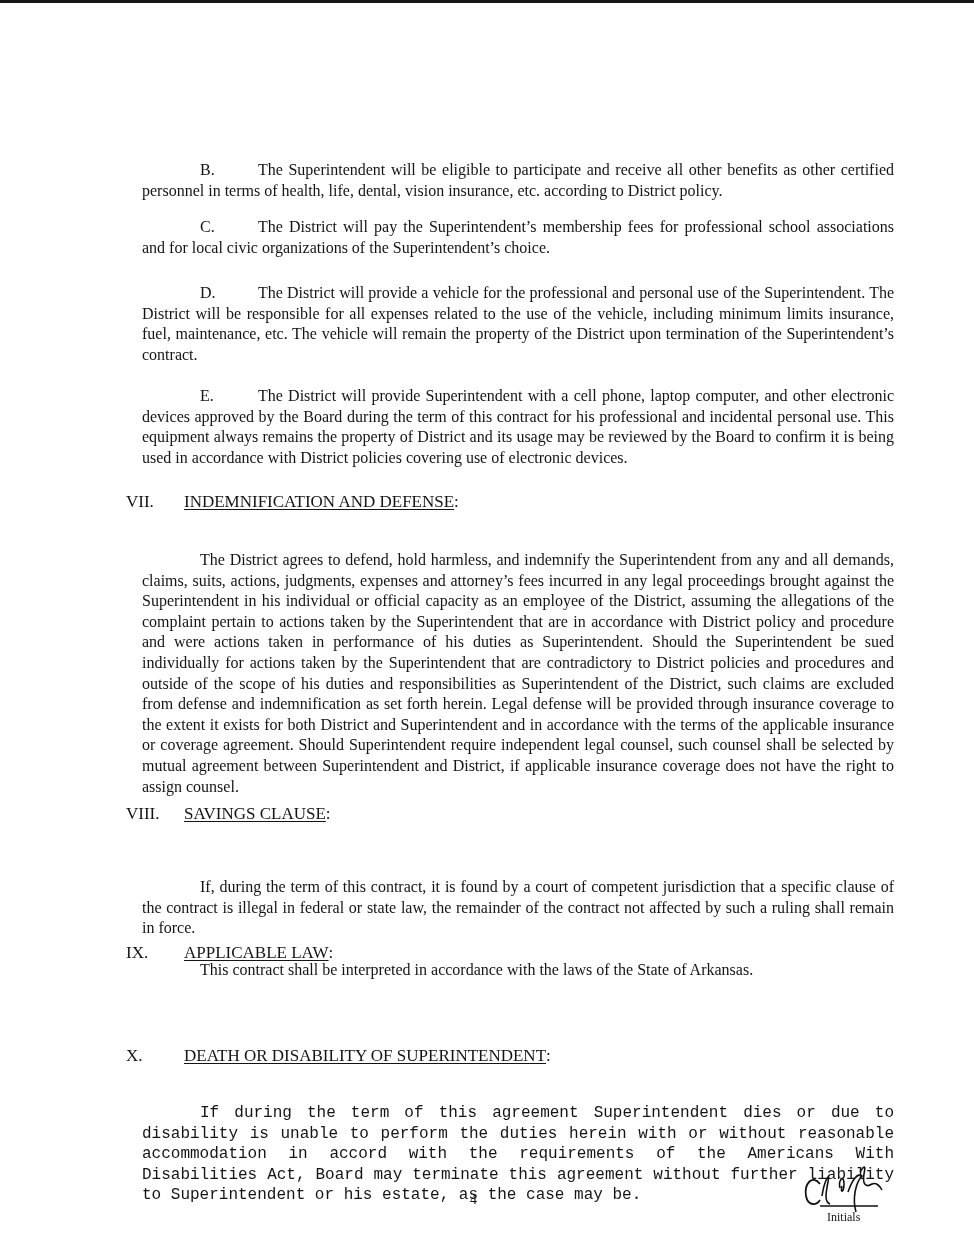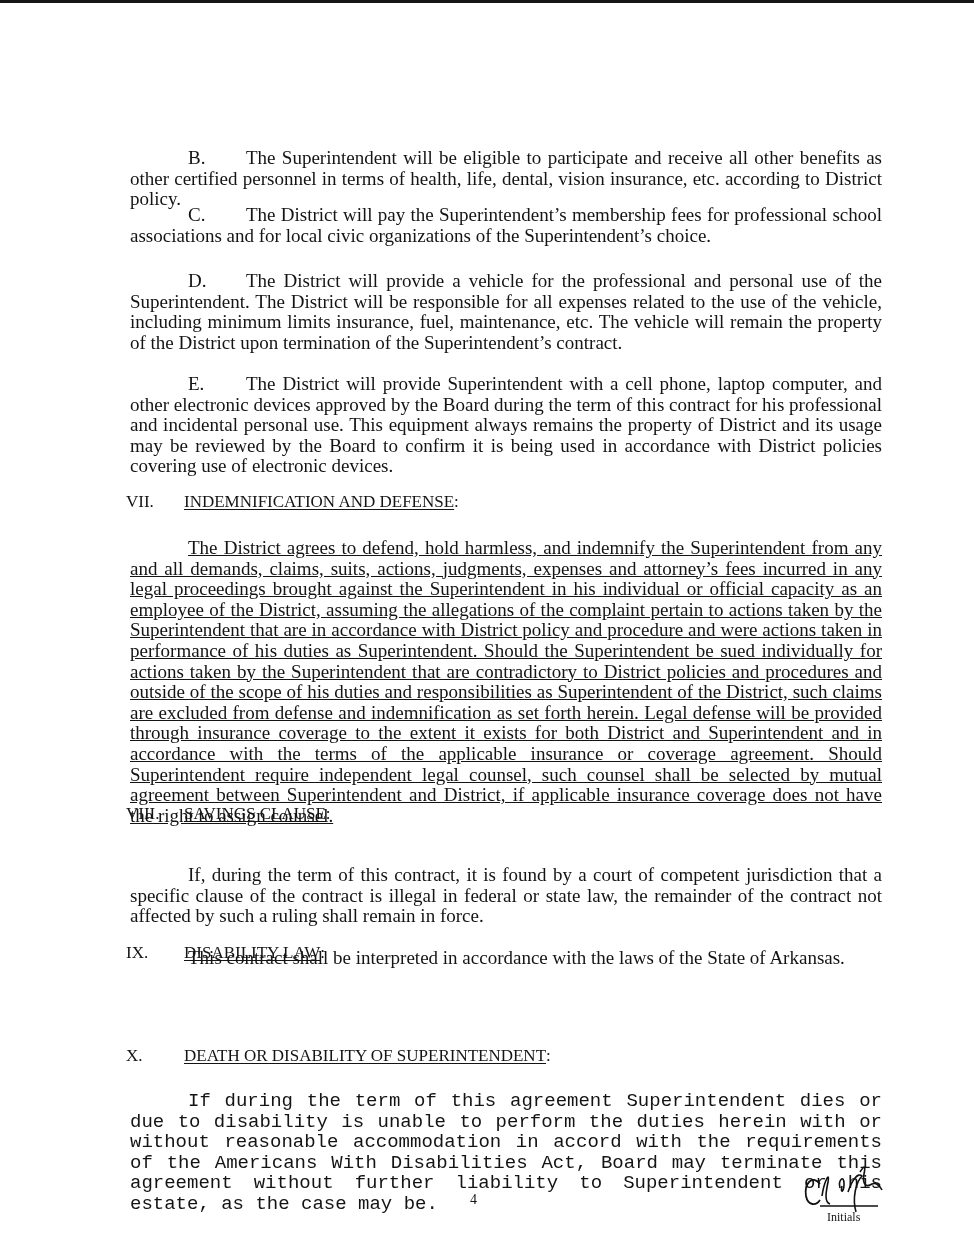--- a/index.html
+++ b/index.html
@@ -21,24 +21,24 @@
       width: 974px; height: 3px;
       background: #161616;
     }
     .page {
       position: absolute;
       left: 126px;
       top: 144px;
       width: 752px;
     }
     .para {
-      font-size: 19px;
+      font-size: 16px;
       line-height: 20.6px;
       text-align: justify;
-      margin: 4px;
+      margin: 16px;
     }
     .para .indent {
       display: inline-block;
       width: 58px;
     }
     .para .letter {
       display: inline-block;
       width: 58px;
     }
     .section-head {
@@ -104,36 +104,36 @@
 
   <p class="para abs" style="top:226px;">
     <span class="indent"></span><span class="letter">E.</span><span>The District will provide Superintendent with a cell phone, laptop computer, and other electronic devices approved by the Board during the term of this contract for his professional and incidental personal use. This equipment always remains the property of District and its usage may be reviewed by the Board to confirm it is being used in accordance with District policies covering use of electronic devices.</span>
   </p>
 
   <div class="section-head abs" style="top:348px;">
     <span class="num">VII.</span>
     <span class="title">INDEMNIFICATION AND DEFENSE</span>
       <span>:</span>
   </div>
-  <p class="para abs" style="top:390px;text-decoration:underline;">
+  <p class="para abs" style="top:390px;">
     <span class="indent"></span><span>The District agrees to defend, hold harmless, and indemnify the Superintendent from any and all demands, claims, suits, actions, judgments, expenses and attorney’s fees  incurred in any legal proceedings brought against the Superintendent in his individual or official capacity as an employee of the District, assuming the allegations of the complaint pertain to actions taken by the Superintendent that are in accordance with District policy and procedure and were actions taken in performance of his duties as Superintendent. Should the Superintendent be sued individually for actions taken by the Superintendent that are contradictory to District policies and procedures and outside of the scope of his duties and responsibilities as Superintendent of the District, such claims are excluded from defense and indemnification as set forth herein. Legal defense will be provided through insurance coverage to the extent it exists for both District and Superintendent and in accordance with the terms of the applicable insurance or coverage agreement. Should Superintendent require independent legal counsel, such counsel shall be selected by mutual agreement between Superintendent and District, if applicable insurance coverage does not have the right to assign counsel.</span>
   </p>
 
   <div class="section-head abs" style="top:660px;">
     <span class="num">VIII.</span>
     <span class="title">SAVINGS CLAUSE</span>
       <span>:</span>
   </div>
   <p class="para abs" style="top:717px;">
     <span class="indent"></span><span>If, during the term of this contract, it is found by a court of competent jurisdiction that a specific clause of the contract is illegal in federal or state law, the remainder of the contract not affected by such a ruling shall remain in force.</span>
   </p>
 
   <div class="section-head abs" style="top:799px;">
     <span class="num">IX.</span>
-    <span class="title">DISABILITY LAW</span>
+    <span class="title">APPLICABLE LAW</span>
       <span>:</span>
   </div>
   <p class="para abs" style="top:800px; padding-left:58px; width:694px;">
     <span>This contract shall be interpreted in accordance with the laws of the State of Arkansas.</span>
   </p>
 
   <div class="section-head abs" style="top:902px;">
     <span class="num">X.</span>
     <span class="title">DEATH OR DISABILITY OF SUPERINTENDENT</span>
       <span>:</span>

